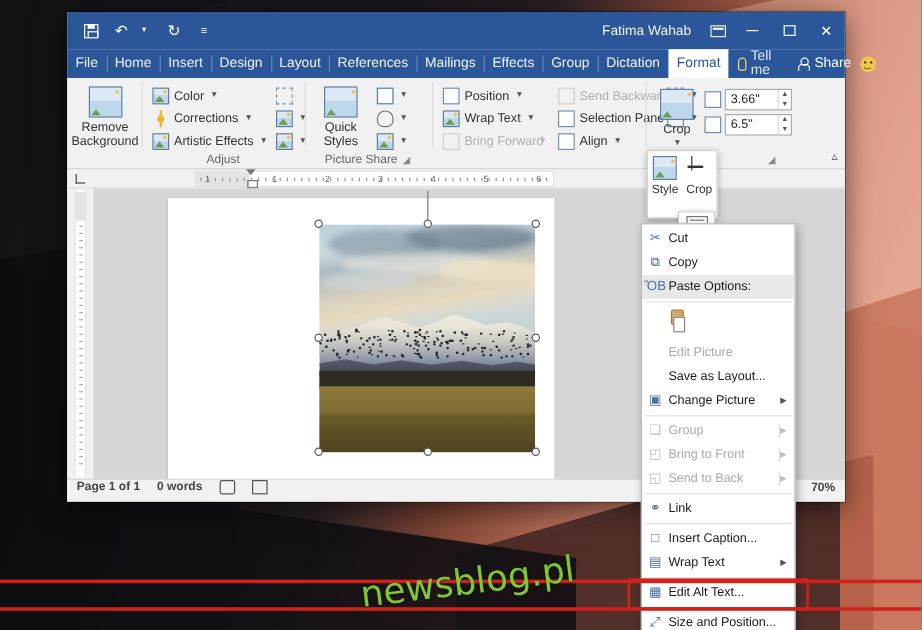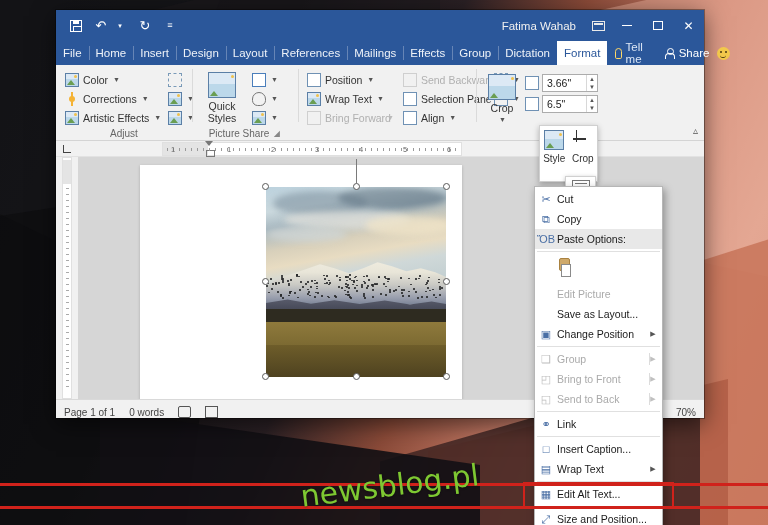--- a/index.html
+++ b/index.html
@@ -190,21 +190,21 @@
   .field2 { position:absolute; left:0; right:0; top:83%; bottom:0; background:linear-gradient(180deg,#6e5d2a,#4e4220); }
   .birds { position:absolute; left:0; right:0; top:46%; height:12%; }
   .bird { position:absolute; width:2px; height:1.6px; background:#27282a; border-radius:40%; }
 
   .sel-handle { position:absolute; width:7px; height:7px; border:1px solid #5a5a5a; background:#fff;
                 border-radius:50%; }
   #rot-handle-line { position:absolute; width:1px; background:#7a7a7a; }
 
   
   #statusbar { height:19px; background:#f1f1f1; border-top:1px solid #d9d9d9; display:flex;
-               align-items:flex-end; font-size:10px; color:#444; flex:none; padding:0 8px; gap:14px; }
+               align-items:flex-start; font-size:10px; color:#444; flex:none; padding:0 8px; gap:14px;font-weight:bold; }
   .sb-ico { width:13px; height:12px; position:relative; }
   .sb-right { margin-left:auto; display:flex; align-items:center; gap:10px; }
   .view-btn { width:15px; height:12px; position:relative; }
   #zoomlabel { font-size:10px; color:#444; min-width:26px; text-align:right; }
 
   
   #minibar {
     position:absolute; left:539px; top:125px; width:59px; height:57px; background:#fff;
     border:1px solid #d0d0d0; box-shadow:0 2px 6px rgba(0,0,0,.28);
     display:flex; align-items:flex-start; justify-content:space-around; padding-top:4px;
@@ -320,20 +320,30 @@
         <span>Share</span>
       </div>
       <div id="smiley">
           <span class="smiley-circle"></span>
         </div>
     </div>
   </div>
 
   <div id="ribbon">
 
+    <div class="rgroup" style="width:62px">
+      <div class="rgroup-body" style="justify-content:center">
+        <div class="bigbtn">
+          <span class="ico ico-lg pic-ico"></span>
+          <span style="white-space:pre-line">Remove
+Background</span>
+        </div>
+      </div>
+      <div class="rgroup-label"></div>
+    </div>
 
     <div class="rgroup" style="width:136px">
       <div class="rgroup-body">
         <div class="smallcol" style="width:100px">
           <div class="smallbtn">
             <span class="ico pic-ico"></span>
             <span>Color</span>
             <span class="caret">▼</span>
           </div>
           <div class="smallbtn">
@@ -851,21 +861,21 @@
       <span class="mi-label">Edit Picture</span>
     </div>
     <div class="mi">
       <span class="mi-ico"></span>
       <span class="mi-label">Save as Layout...</span>
     </div>
     <div class="mi">
       <span class="mi-ico">
         <span style="font-size: 11px; color: rgb(74, 111, 165); line-height: 1;">▣</span>
       </span>
-      <span class="mi-label">Change Position</span>
+      <span class="mi-label">Change Picture</span>
       <span class="mi-arrow">▶</span>
     </div>
     <div class="mi-sep"></div>
     <div class="mi disabled">
       <span class="mi-ico">
         <span style="font-size: 11px; color: rgb(189, 189, 189); line-height: 1;">❑</span>
       </span>
       <span class="mi-label">Group</span>
       <span class="mi-arrow">▶</span>
       <span class="mi-sep-v"></span>

